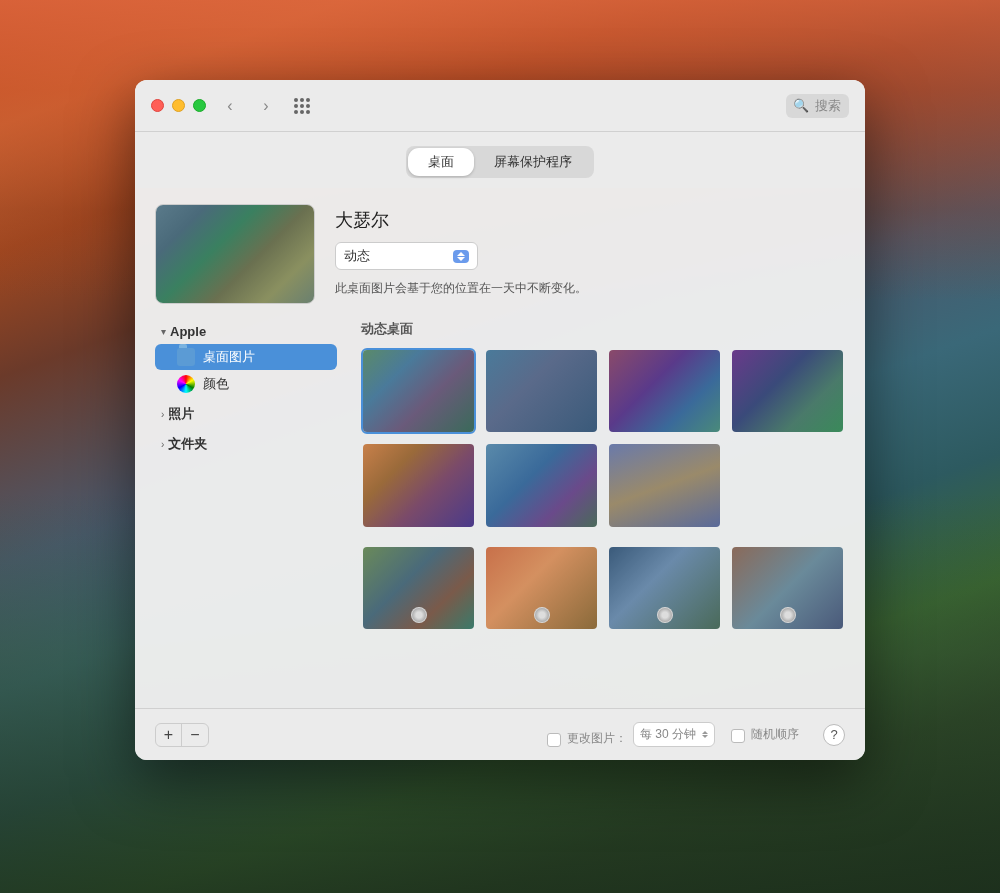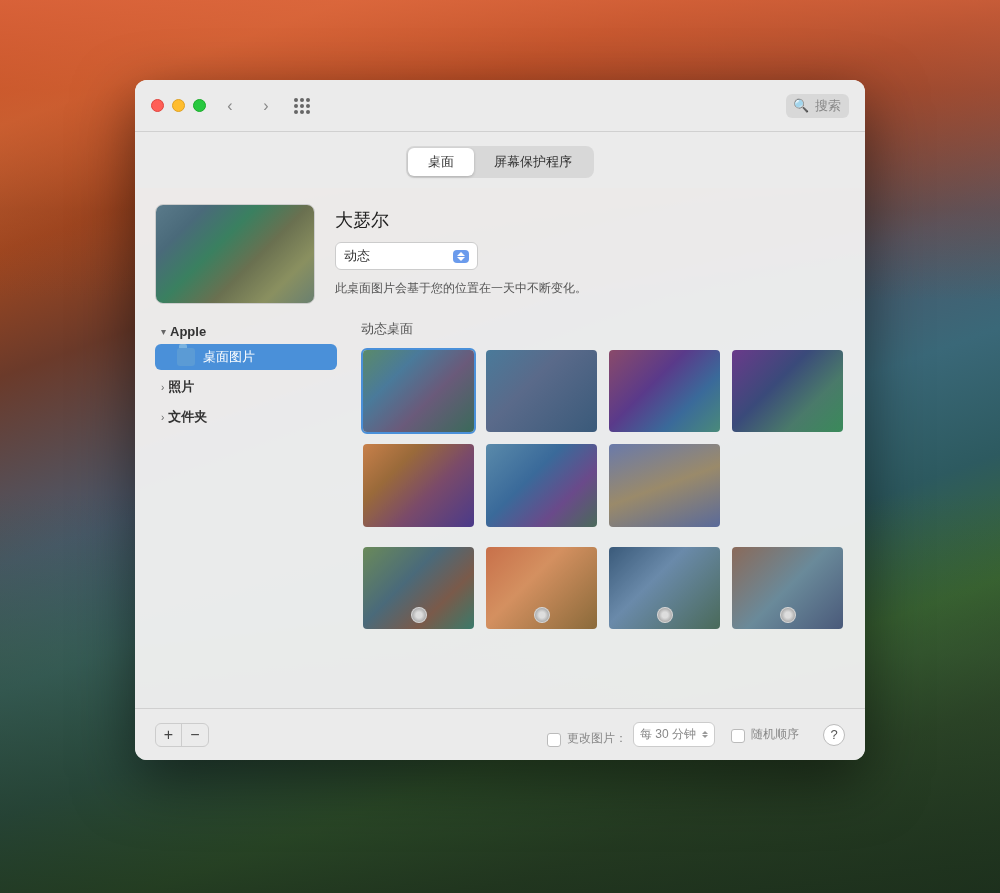--- a/index.html
+++ b/index.html
@@ -140,21 +140,21 @@
 
     .tab-container {
       background: rgba(0,0,0,0.08);
       border-radius: 8px;
       padding: 2px;
       display: flex;
     }
 
     .tab {
       padding: 5px 20px;
-      border-radius: 6px;
+      border-radius: 11px;
       font-size: 13px;
       color: #333;
       cursor: pointer;
       border: none;
       background: none;
     }
 
     .tab.active {
       background: white;
       box-shadow: 0 1px 3px rgba(0,0,0,0.2);
@@ -361,21 +361,21 @@
     .wallpaper-area {
       flex: 1;
       overflow-y: auto;
       padding-left: 16px;
     }
 
     .section-title {
       font-size: 13px;
       color: #555;
       margin-bottom: 10px;
-      font-weight: 400;
+      font-weight: 700;
     }
 
     .wallpaper-grid {
       display: grid;
       grid-template-columns: repeat(4, 1fr);
       gap: 8px;
       margin-bottom: 16px;
     }
 
     .wallpaper-thumb {
@@ -625,20 +625,24 @@
 
           <div class="sidebar-category">
             <div class="sidebar-cat-header">
               <span class="chevron">▾</span>
               <span class="cat-label">Apple</span>
             </div>
             <div class="sidebar-item selected">
               <div class="item-icon icon-folder"></div>
               <span class="item-label">桌面图片</span>
             </div>
+            <div class="sidebar-item">
+              <div class="item-icon icon-color"></div>
+              <span class="item-label">颜色</span>
+            </div>
           </div>
 
           <div class="sidebar-category">
             <div class="sidebar-cat-header">
               <span class="chevron">›</span>
               <span class="cat-label">照片</span>
             </div>
           </div>
 
           <div class="sidebar-category">

